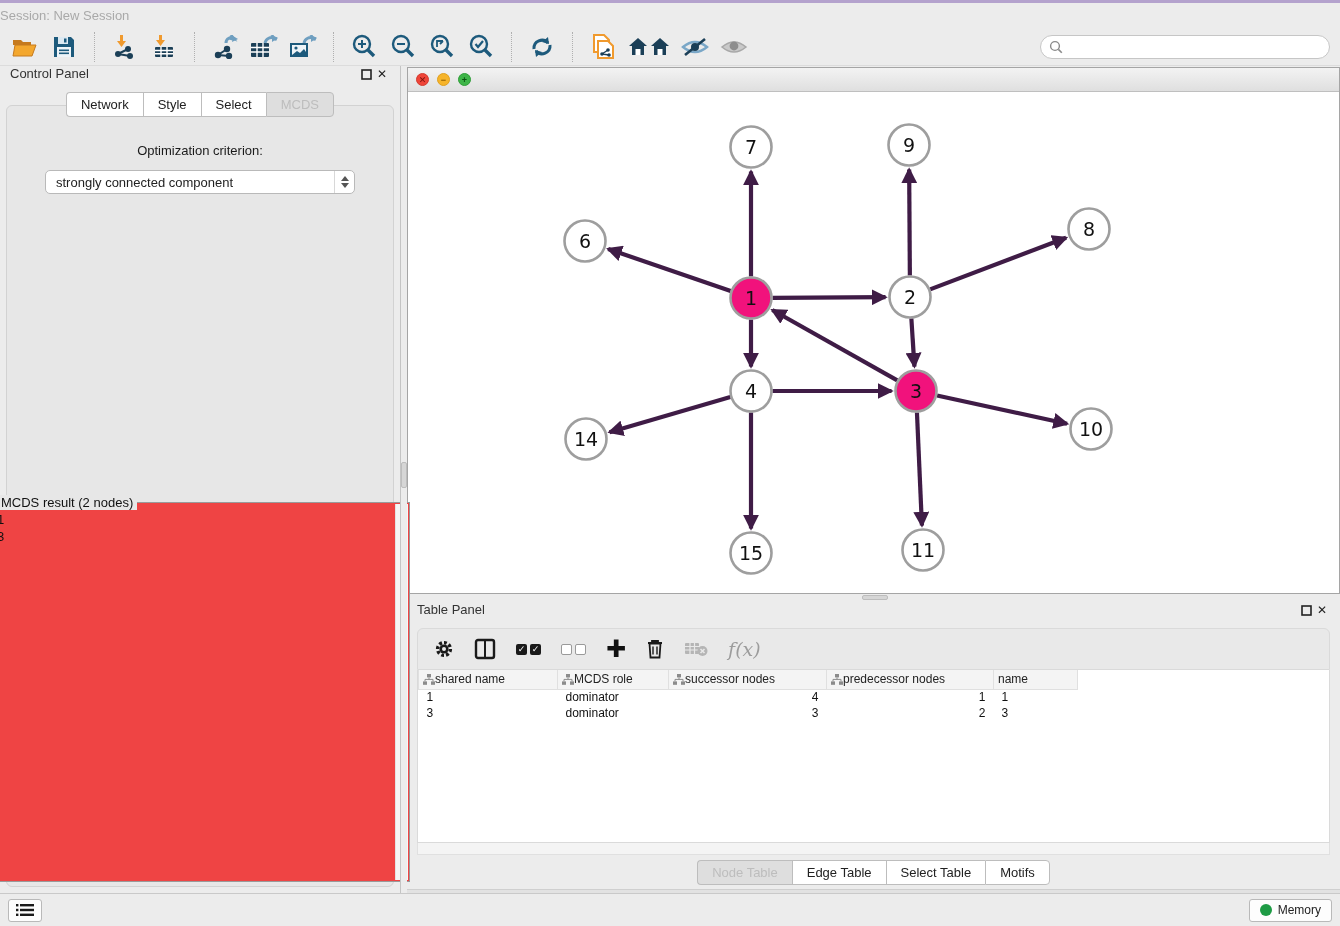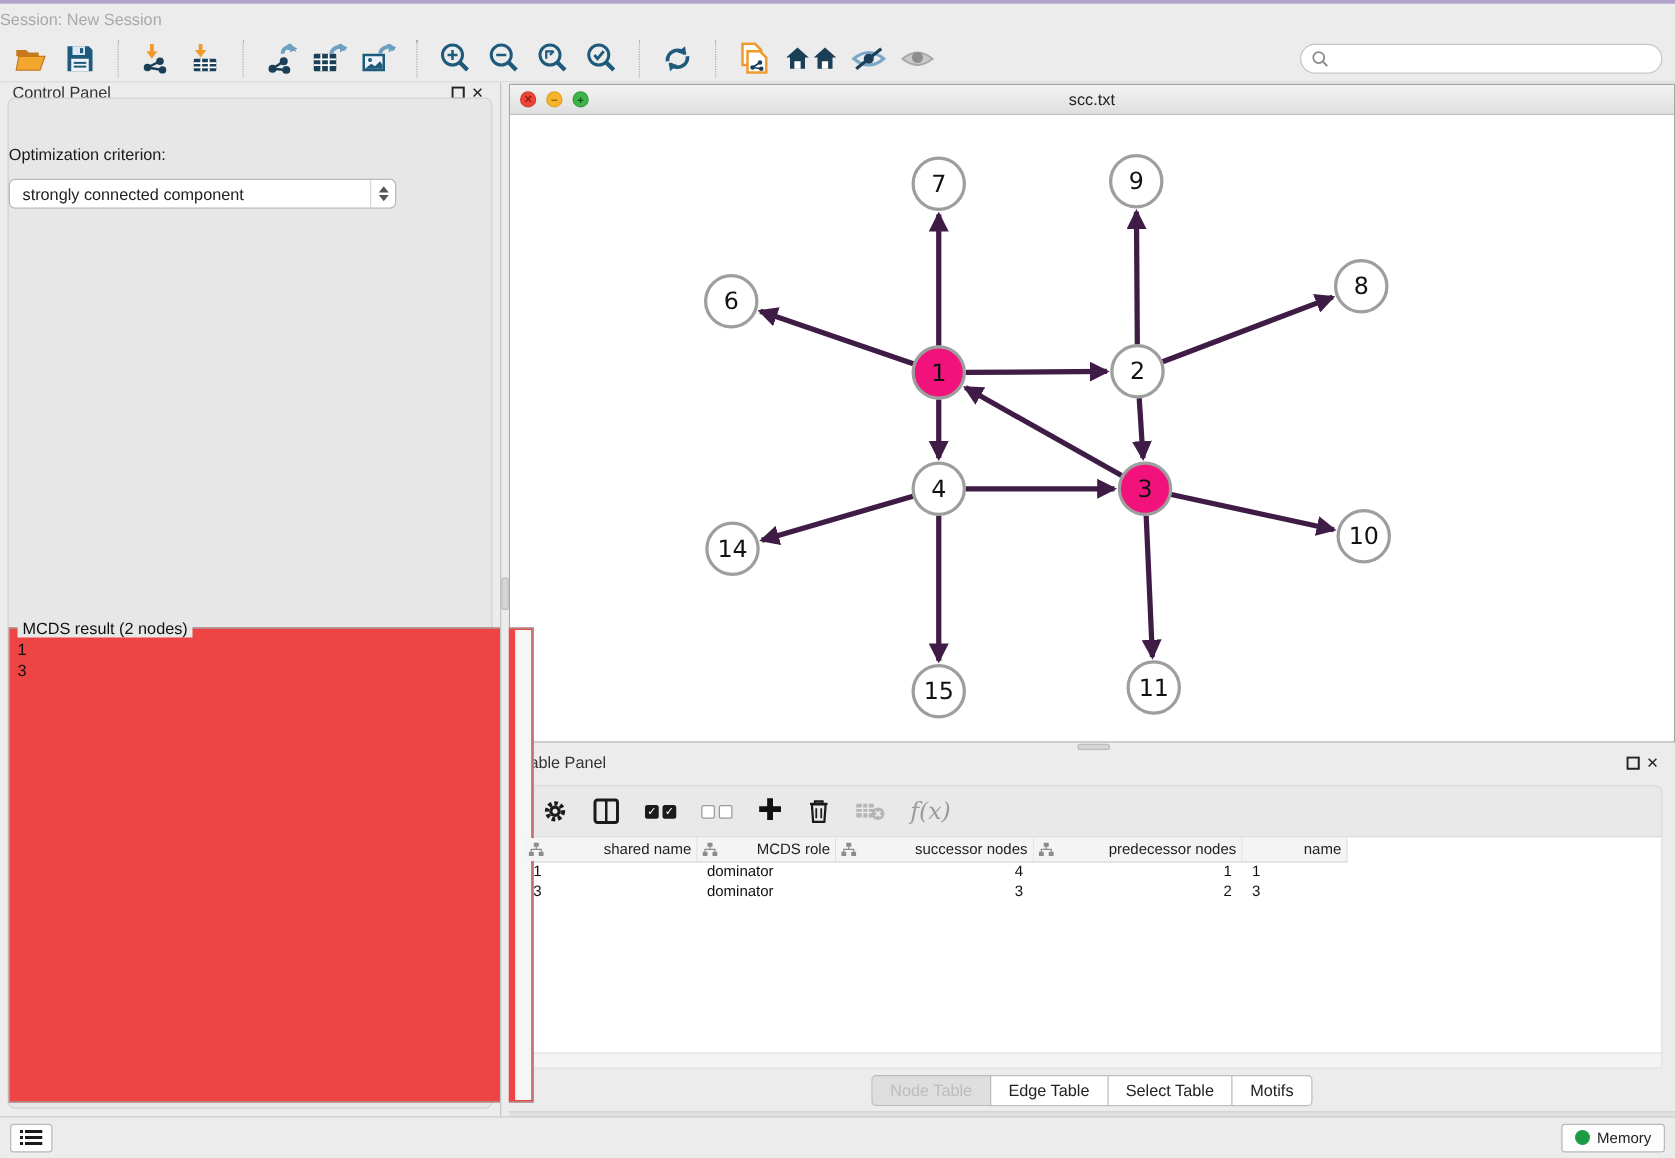--- a/index.html
+++ b/index.html
@@ -32,21 +32,21 @@
   .panel-header { height:24px; display:flex; align-items:flex-start; padding:0 10px; font-size:13px; color:#333; }
   .panel-header .spacer { flex:1; }
   .win-btn { width:16px; height:16px; display:flex; align-items:center; justify-content:center;
     font-size:12px; color:#222; cursor:pointer; font-weight:bold; }
   .ctrl-tabs { display:flex; justify-content:center; margin-top:2px; position:relative; z-index:2; }
   .tab { padding:4px 14px; background:#fff; border:1px solid #bdbdbd; font-size:13px; cursor:pointer; border-right:none; }
   .tab:first-child { border-radius:4px 0 0 4px; }
   .tab:last-child { border-radius:0 4px 4px 0; border-right:1px solid #bdbdbd; }
   .tab.active { background:#dedede; color:#bdbdbd; }
   .ctrl-body { flex:1; margin:-12px 6px 6px 6px; padding-top:12px; background:#e7e7e7;
-    border:1px solid #d2d2d2; border-radius:6px; display:flex; flex-direction:column; align-items:flex-start; }
+    border:1px solid #d2d2d2; border-radius:6px; display:flex; flex-direction:column; align-items:center; }
   .opt-label { margin-top:25px; font-size:13px; color:#1a1a1a; }
   .select-box { margin-top:12px; width:310px; height:24px; background:#fff; border:1px solid #b9b9b9;
     border-radius:5px; display:flex; align-items:center; padding-left:10px; font-size:13px; cursor:pointer; }
   .select-box .caret-stack { margin-left:auto; width:20px; height:100%; border-left:1px solid #d8d8d8;
     display:flex; flex-direction:column; align-items:center; justify-content:center; gap:2px; }
   .tri-up { width:0; height:0; border-left:4px solid transparent; border-right:4px solid transparent; border-bottom:5px solid #555; }
   .tri-down { width:0; height:0; border-left:4px solid transparent; border-right:4px solid transparent; border-top:5px solid #555; }
   .btn-row { margin-top:12px; display:flex; gap:14px; }
   .push-btn { padding:4px 16px; background:#fdfdfd; border:1px solid #b5b5b5; border-radius:5px;
     font-size:13px; cursor:pointer; }
@@ -81,21 +81,21 @@
   .cb-checked { width:11px; height:11px; background:#1a1a1a; border-radius:2px; color:#fff; font-size:9px;
     display:flex; align-items:center; justify-content:center; }
   .cb-empty { width:11px; height:11px; border:1.5px solid #9a9a9a; border-radius:2px; background:#fff; }
   .plus-glyph { font-size:24px; font-weight:bold; color:#111; line-height:20px; }
   .tbl-wrap { margin:0 10px; background:#fff; border:1px solid #dadada; border-top:none; flex:1; overflow:hidden; }
   table.data { border-collapse:collapse; table-layout:fixed; font-size:12px; }
   table.data th { background:#f4f4f4; border:1px solid #e0e0e0; border-top:none; font-weight:normal;
     height:19px; padding:0 4px; position:relative; text-align:center; color:#222; }
   table.data td { height:16px; padding:0 8px; color:#111; }
   .th-inner { display:flex; align-items:center; }
-  .th-inner span { flex:1; text-align:right; }
+  .th-inner span { flex:1; text-align:left; }
   .al { text-align:left; } .ar { text-align:right; }
   .tbl-hscroll { height:12px; margin:0 10px; background:#f4f4f4; border:1px solid #e0e0e0; border-top:none; }
   .tbl-tabs { height:34px; display:flex; align-items:center; justify-content:center; }
   .tbl-bottom-strip { height:4px; background:#e2e2e2; border-top:1px solid #cfcfcf; }
   
   .statusbar { height:33px; border-top:1px solid #c9c9c9; display:flex; align-items:center; padding:0 8px; }
   .status-left-btn { width:34px; height:23px; background:#fdfdfd; border:1px solid #b9b9b9; border-radius:3px;
     display:flex; align-items:center; justify-content:center; cursor:pointer; }
   .memory-btn { margin-left:auto; height:23px; background:#fdfdfd; border:1px solid #b9b9b9; border-radius:3px;
     display:flex; align-items:center; gap:6px; padding:0 10px; font-size:12px; cursor:pointer; }
@@ -279,20 +279,26 @@
     <div class="panel-header">
       <span>Control Panel</span>
       <span class="spacer"></span>
       <span class="win-btn">
         <svg width="11" height="11" viewBox="0 0 11 11">
             <rect x="1" y="1" width="9" height="9" fill="none" stroke="#222" stroke-width="1.6"></rect>
           </svg>
       </span>
       <span class="win-btn">✕</span>
     </div>
+    <div class="ctrl-tabs">
+      <div class="tab">Network</div>
+      <div class="tab">Style</div>
+      <div class="tab">Select</div>
+      <div class="tab active">MCDS</div>
+    </div>
     <div class="ctrl-body">
       <div class="opt-label">Optimization criterion:</div>
       <div class="select-box">
         <span>strongly connected component</span>
         <span class="caret-stack">
           <span class="tri-up"></span>
             <span class="tri-down"></span>
         </span>
       </div>
       <div class="result-fieldset">
@@ -311,21 +317,20 @@
   </div>
 
   <div class="right-col">
     <div class="net-window">
       <div class="net-titlebar">
         <div class="traffic">
           <span class="tl red">✕</span>
           <span class="tl yellow">−</span>
           <span class="tl green">+</span>
         </div>
-        <div class="net-title">scc.txt</div>
       </div>
       <div class="net-canvas">
         <svg id="graph-svg" width="931" height="500" viewBox="0 0 931 500">
           <defs>
             <marker id="arrow" viewBox="0 0 10 10" refX="8.6" refY="5" markerWidth="3.8" markerHeight="3.8" orient="auto" markerUnits="strokeWidth">
               <path d="M0,0 L10,5 L0,10 z" fill="#3f1c46"></path>
             </marker>
           </defs>
           <g id="graph-edges">
               <line x1="343" y1="184.5" x2="343" y2="79.5" stroke="#3f1c46" stroke-width="4.2" marker-end="url(#arrow)"></line>

